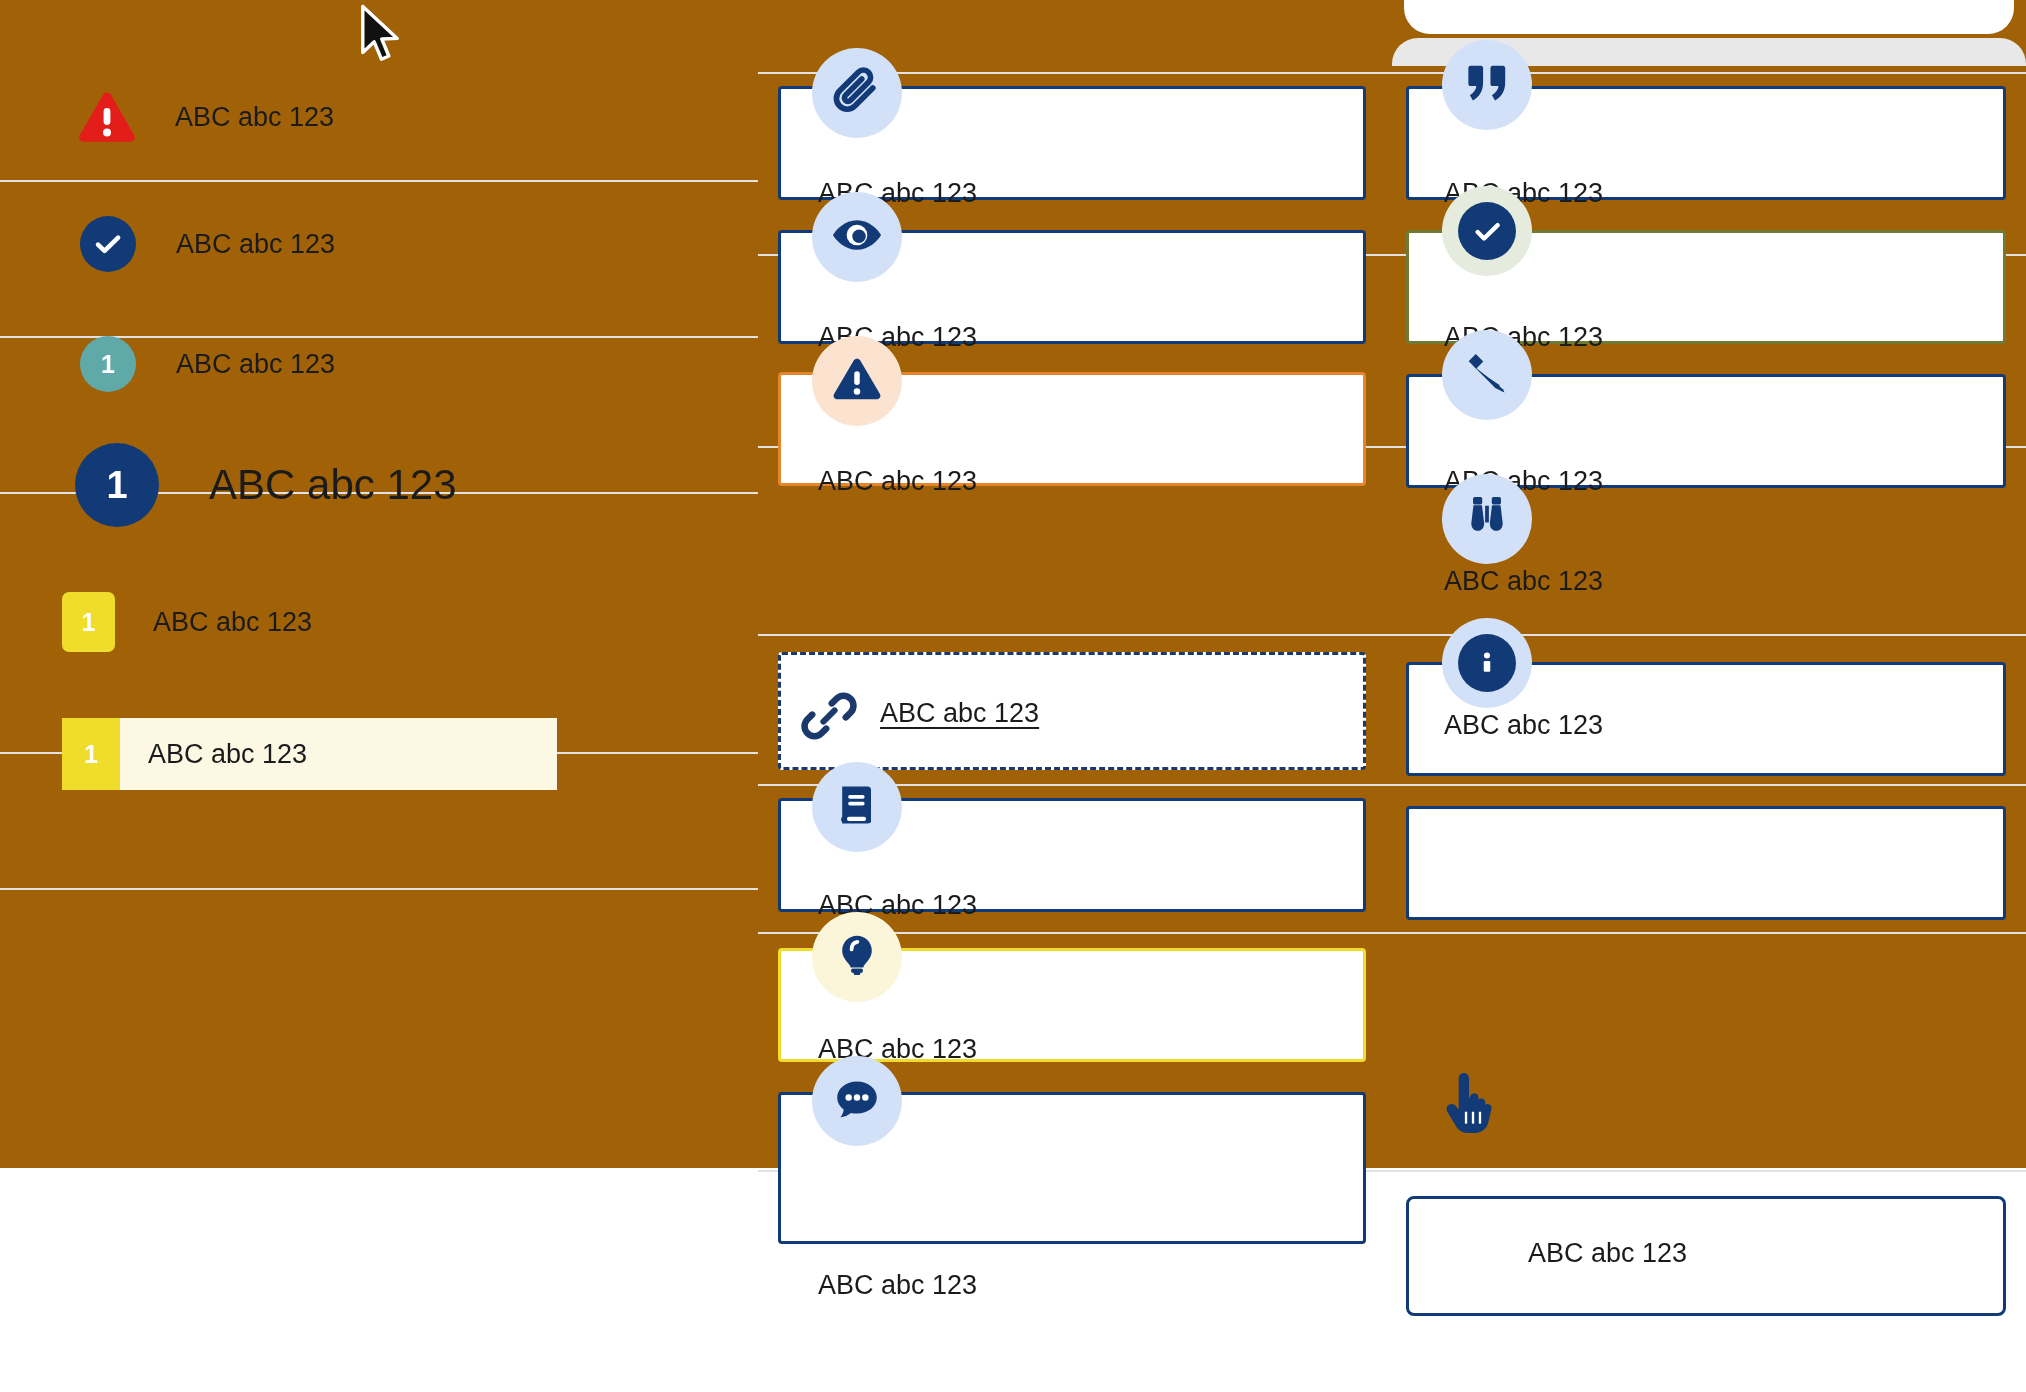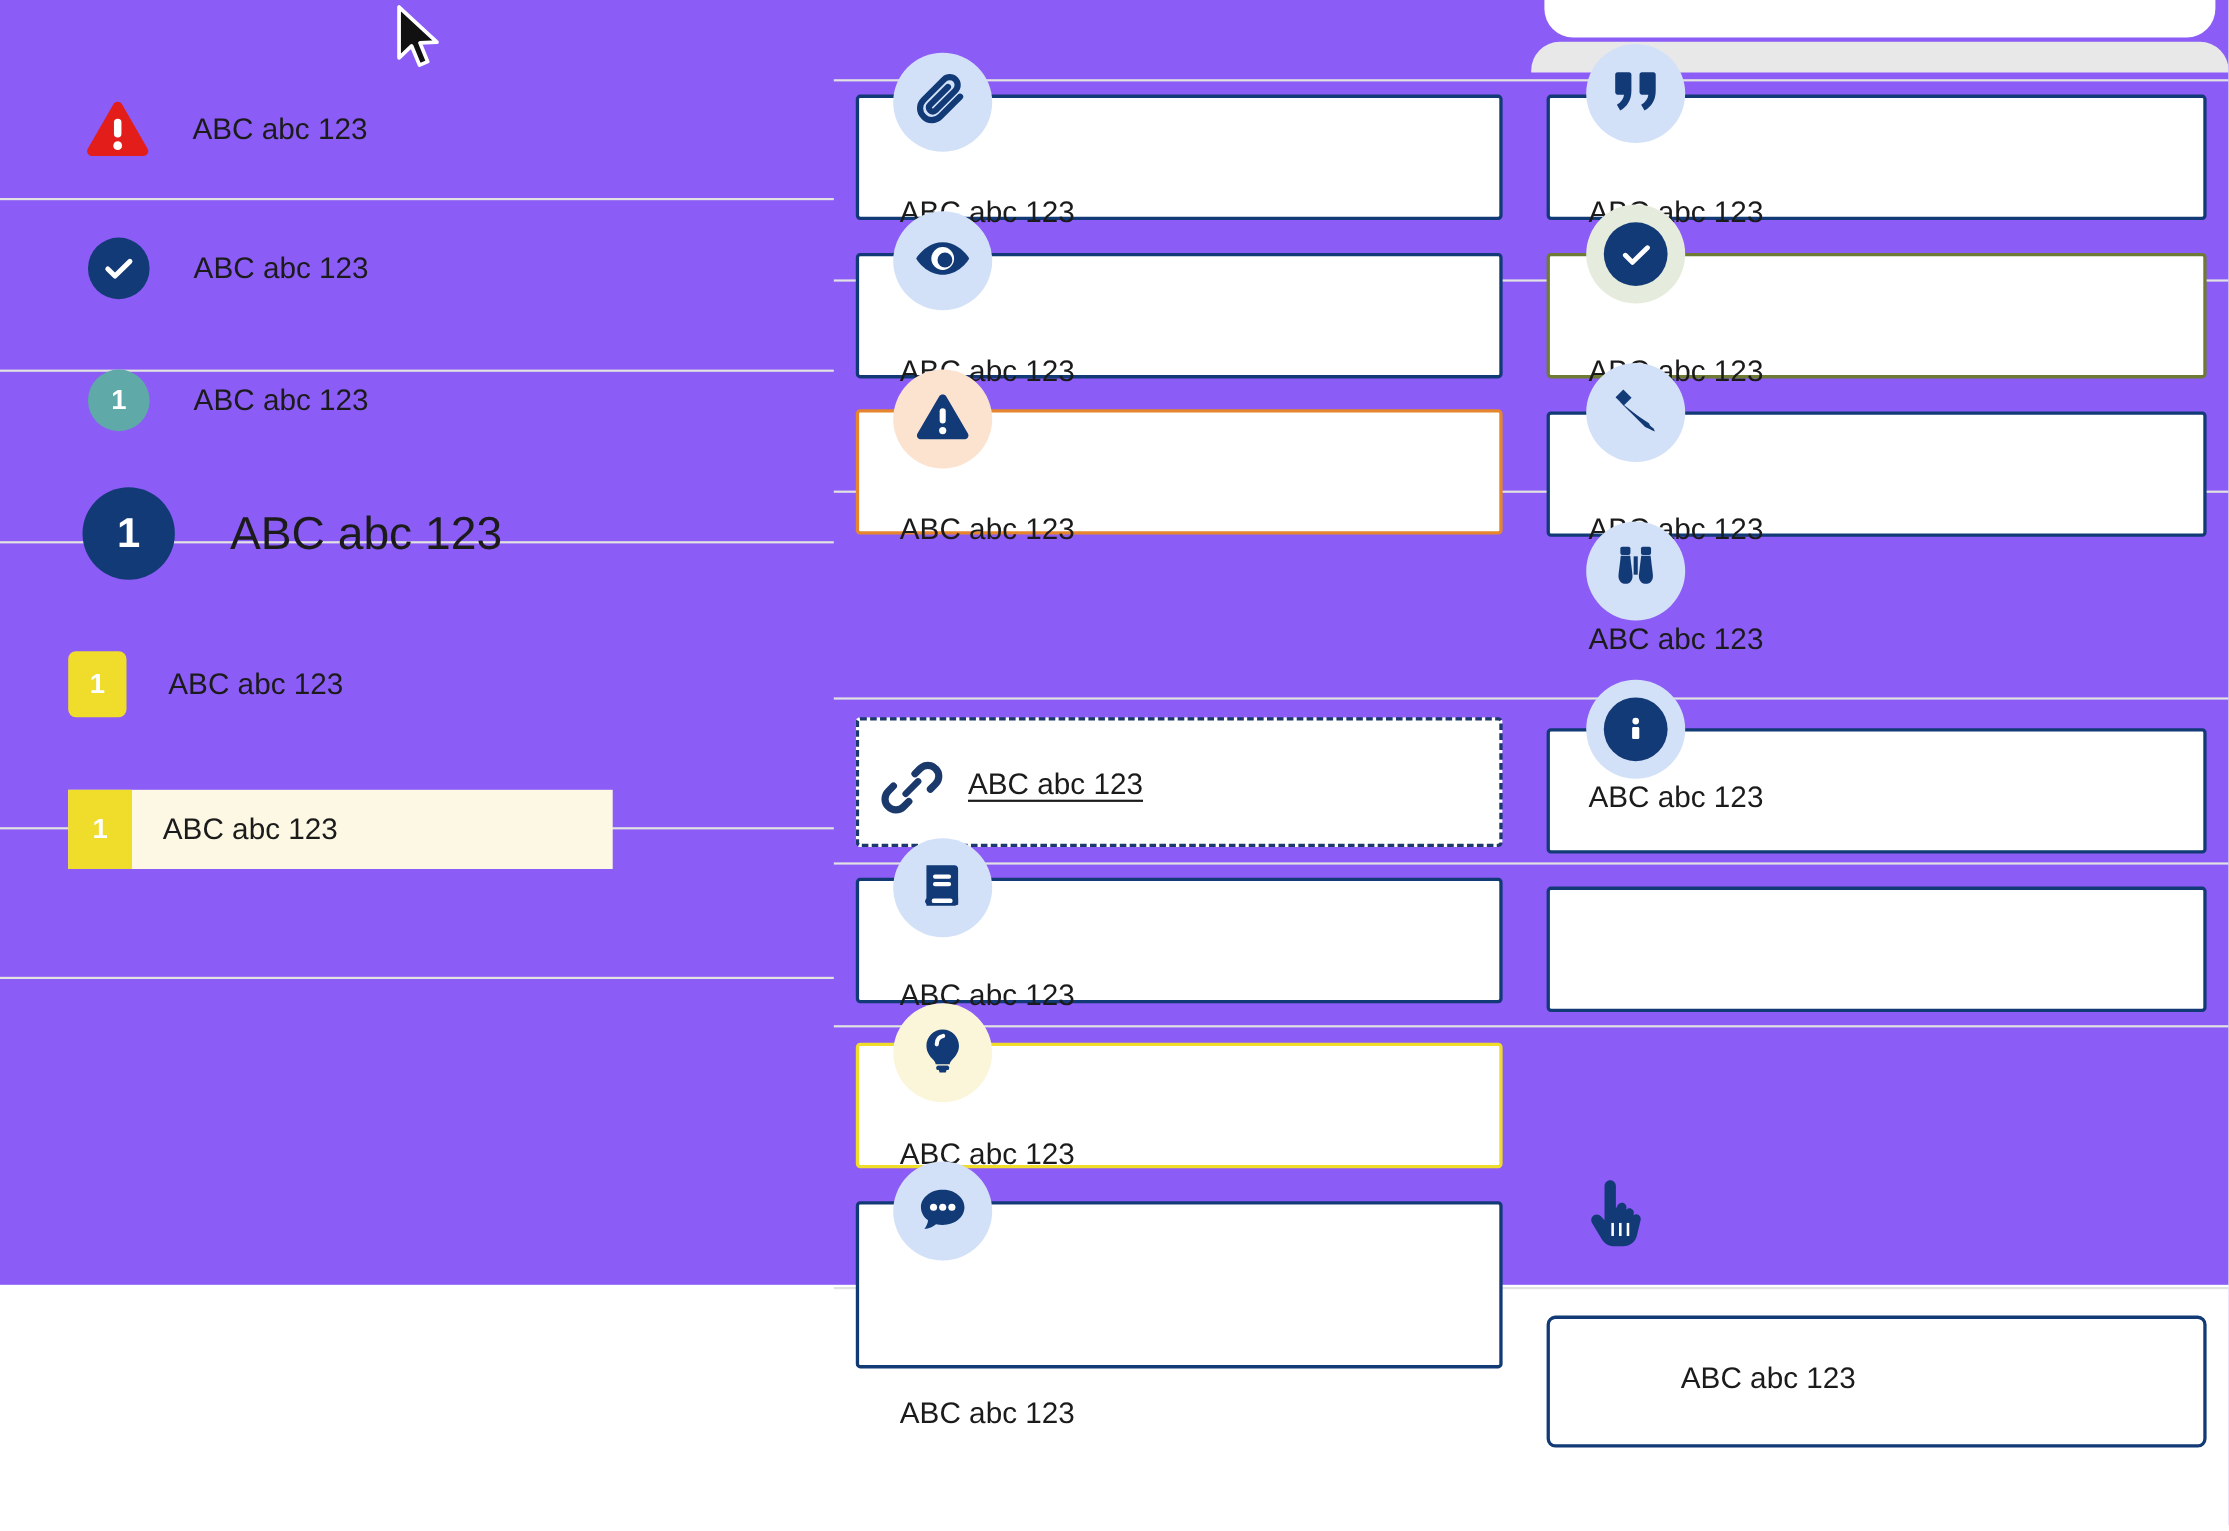--- a/index.html
+++ b/index.html
@@ -4,21 +4,21 @@
 <style>
   * { box-sizing: border-box; margin: 0; padding: 0; }
   html, body {
     width: 2026px;
     height: 1392px;
     background: #ffffff;
     font-family: "Liberation Sans", sans-serif;
     overflow: hidden;
   }
 
-  #root { position: relative; width: 2026px; height: 1168px; background:#8b5cf6; }
+  #root { position: relative; width: 2026px; height: 1168px; background:#a16207; }
 
   
   .left-col { position: absolute; left: 0; top: 0; width: 758px; height: 1392px; }
 
   .hrule { position: absolute; left: 0; background: #e2e2e2; height: 2px; }
 
   .lrow { position: absolute; display: flex; align-items: center; }
 
   .badge-tri {
     width: 58px; height: 52px; position: relative; flex: 0 0 auto;

